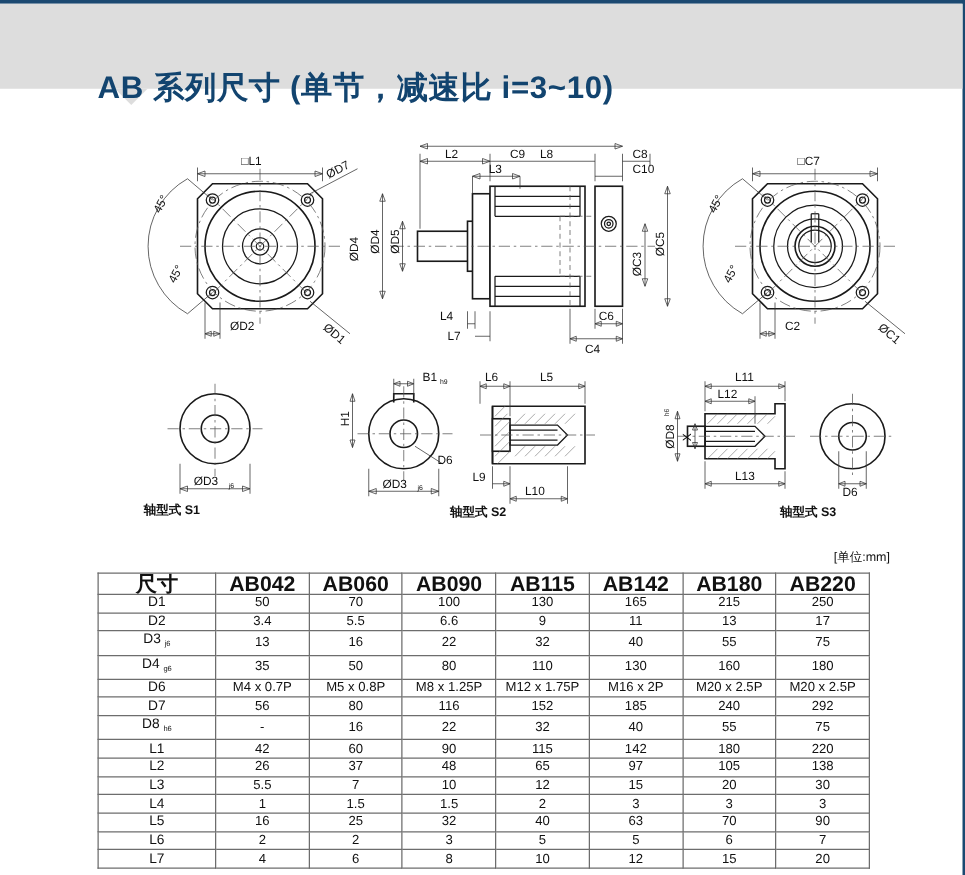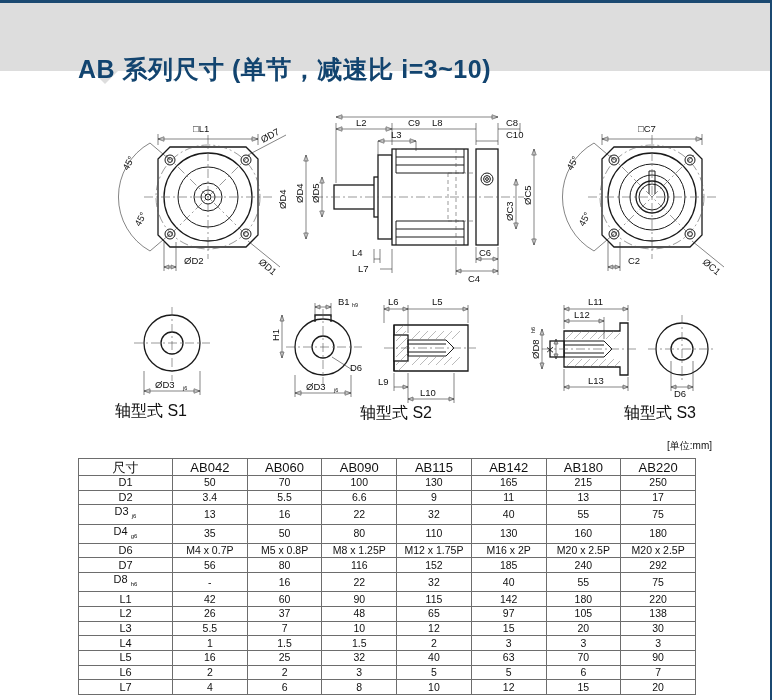--- a/index.html
+++ b/index.html
@@ -52,21 +52,21 @@
   text.lbl {
     font-family:"Liberation Sans", sans-serif;
     font-size:9.5px; fill:#111;
   }
   text.sub {
     font-family:"Liberation Sans", sans-serif;
     font-size:5.5px; fill:#111;
   }
   .shaft-cap {
     position:absolute;
-    font-size:16px; font-weight:normal; color:#111;
+    font-size:10px; font-weight:bold; color:#111;
     white-space:nowrap;
   }
 
   
   .unit-note {
     position:absolute; right:58px; top:436px;
     font-size:10px; color:#111;
   }
 
   
@@ -83,22 +83,22 @@
     font-size:10.5px;
     color:#111;
     height:14.7px;
     line-height:13px;
     padding:0;
     font-weight:normal;
     white-space:nowrap;
     overflow:hidden;
   }
   table.spec thead th {
-    font-weight:normal;
-    font-size:13px;
+    font-weight:bold;
+    font-size:17px;
     height:17px;
   }
   table.spec th.first, table.spec td.first { width:94px; }
   table.spec td.first { font-size:11px; }
   .sfx { font-size:6px; vertical-align:sub; letter-spacing:0; }
 </style>
 </head>
 <body>
 
 <div id="page">

